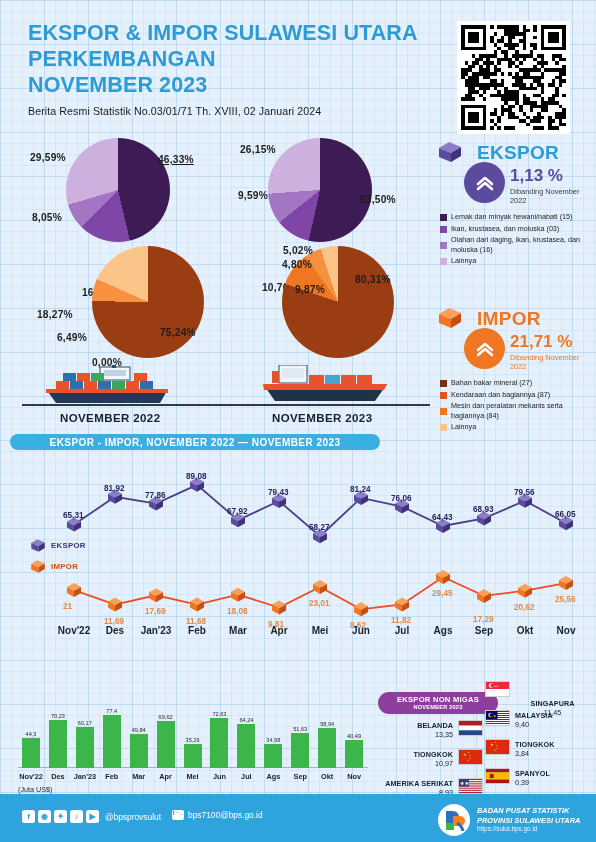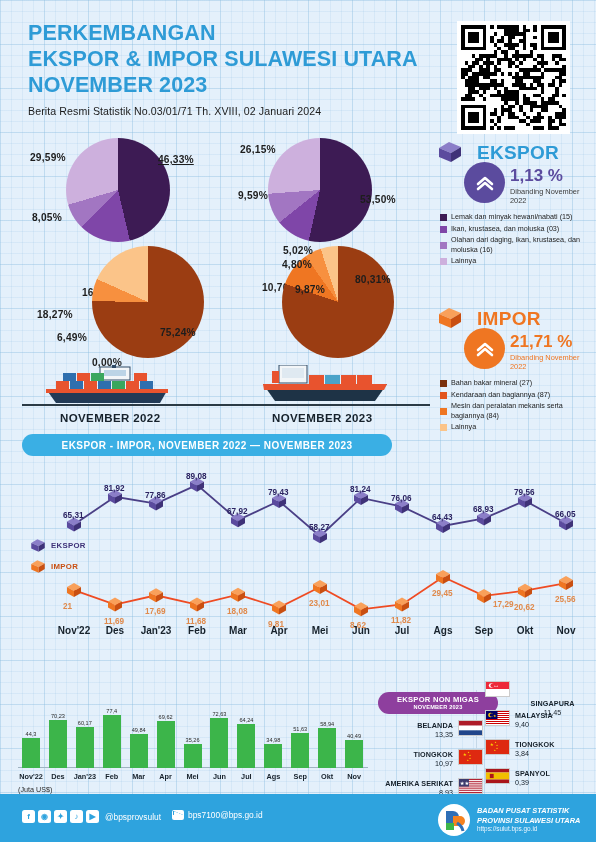--- a/index.html
+++ b/index.html
@@ -150,22 +150,22 @@
   .bps-txt div:nth-child(3){ font-size:6.4px; color:#eaf6ff; line-height:1.35;}
 </style>
 </head>
 <body>
 
 <div class="page">
   <div class="grid-bg"></div>
 
   <div class="header">
     <div class="title">
+      <div>EKSPOR &amp; IMPOR SULAWESI UTARA</div>
       <div>PERKEMBANGAN</div>
-      <div>EKSPOR &amp; IMPOR SULAWESI UTARA</div>
       <div>NOVEMBER 2023</div>
     </div>
     <div class="subtitle">Berita Resmi Statistik No.03/01/71 Th. XVIII, 02 Januari 2024</div>
   </div>
 
   <div class="qr">
     <svg viewBox="0 0 29 29" shape-rendering="crispEdges">
       <rect width="29" height="29" fill="#fff"></rect>
       <g fill="#000" id="qrg">
           <rect x="8" y="0" width="1" height="1"></rect>
@@ -642,21 +642,21 @@
             <span class="lg-txt">Mesin dan peralatan  mekanis serta bagiannya  (84)</span>
           </div>
           <div class="lg-row">
             <span class="sw" style="background:#fbc489"></span>
             <span class="lg-txt">Lainnya</span>
           </div>
         </div>
     </div>
   </div>
 
-  <div class="pill" style="left:22px;top:434px;width:370px;height:22px;">EKSPOR - IMPOR, NOVEMBER 2022 — NOVEMBER 2023</div>
+  <div class="pill" style="left:10px;top:434px;width:370px;height:16px;">EKSPOR - IMPOR, NOVEMBER 2022 — NOVEMBER 2023</div>
 
   <div class="linechart">
     <svg class="lc-svg" width="596" height="175">
       <g id="lc-lines">
           <polyline points="74,69.48333333333333 115,41.8 156,48.56666666666667 197,29.866666666666674 238,65.13333333333333 279,45.94999999999999 320,81.21666666666667 361,42.933333333333344 402,51.56666666666666 443,70.94999999999999 484,63.44999999999999 525,45.73333333333333 566,68.25" fill="none" stroke="#4a3f86" stroke-width="1.8"></polyline>
           <g>
             <path d="M67,66.48333333333333 L74,62.483333333333334 L81,66.48333333333333 L74,70.48333333333333 Z" fill="#8b7ec8"></path>
             <path d="M67,66.48333333333333 L74,70.48333333333333 L74,76.48333333333333 L67,72.48333333333333 Z" fill="#5b4b9e"></path>
             <path d="M74,70.48333333333333 L81,66.48333333333333 L81,72.48333333333333 L74,76.48333333333333 Z" fill="#3f3278"></path>
           </g>
@@ -805,21 +805,21 @@
         <div class="node-lbl imp" style="left: 63px; top: 147.111px;">21</div>
         <div class="node-lbl imp" style="left: 104px; top: 161.593px;">11,69</div>
         <div class="node-lbl imp" style="left: 145px; top: 152.26px;">17,69</div>
         <div class="node-lbl imp" style="left: 186px; top: 161.609px;">11,68</div>
         <div class="node-lbl imp" style="left: 227px; top: 151.653px;">18,08</div>
         <div class="node-lbl imp" style="left: 268px; top: 164.518px;">9,81</div>
         <div class="node-lbl imp" style="left: 309px; top: 143.984px;">23,01</div>
         <div class="node-lbl imp" style="left: 350px; top: 166.369px;">8,62</div>
         <div class="node-lbl imp" style="left: 391px; top: 161.391px;">11,82</div>
         <div class="node-lbl imp" style="left: 432px; top: 133.967px;">29,45</div>
-        <div class="node-lbl imp" style="left: 473px; top: 145px; padding-left: 20px;">17,29</div>
+        <div class="node-lbl imp" style="left: 473px; top: 160px;">17,29</div>
         <div class="node-lbl imp" style="left: 514px; top: 147.702px;">20,62</div>
         <div class="node-lbl imp" style="left: 555px; top: 140.018px;">25,56</div>
       </div>
     <div class="ser-key" style="left:30px;top:83px;">
       <svg width="16" height="15" viewBox="0 0 26 24" style="margin-right:5px;">
         <path d="M2 8 L12 2 L24 7 L14 13 Z" fill="#8b7ec8"></path>
         <path d="M2 8 L14 13 L14 22 L2 17 Z" fill="#5b4b9e"></path>
         <path d="M14 13 L24 7 L24 16 L14 22 Z" fill="#3f3278"></path>
       </svg>
       <span style="color:#3f3278;">EKSPOR</span>

